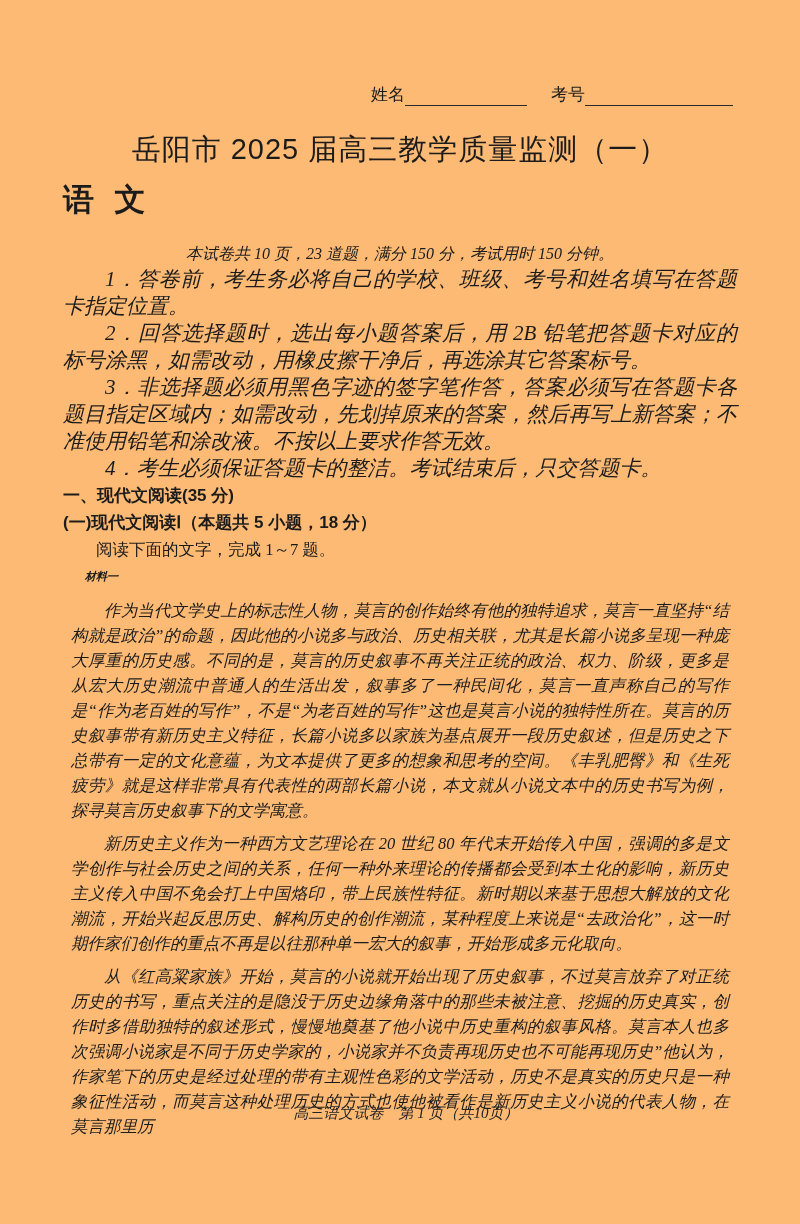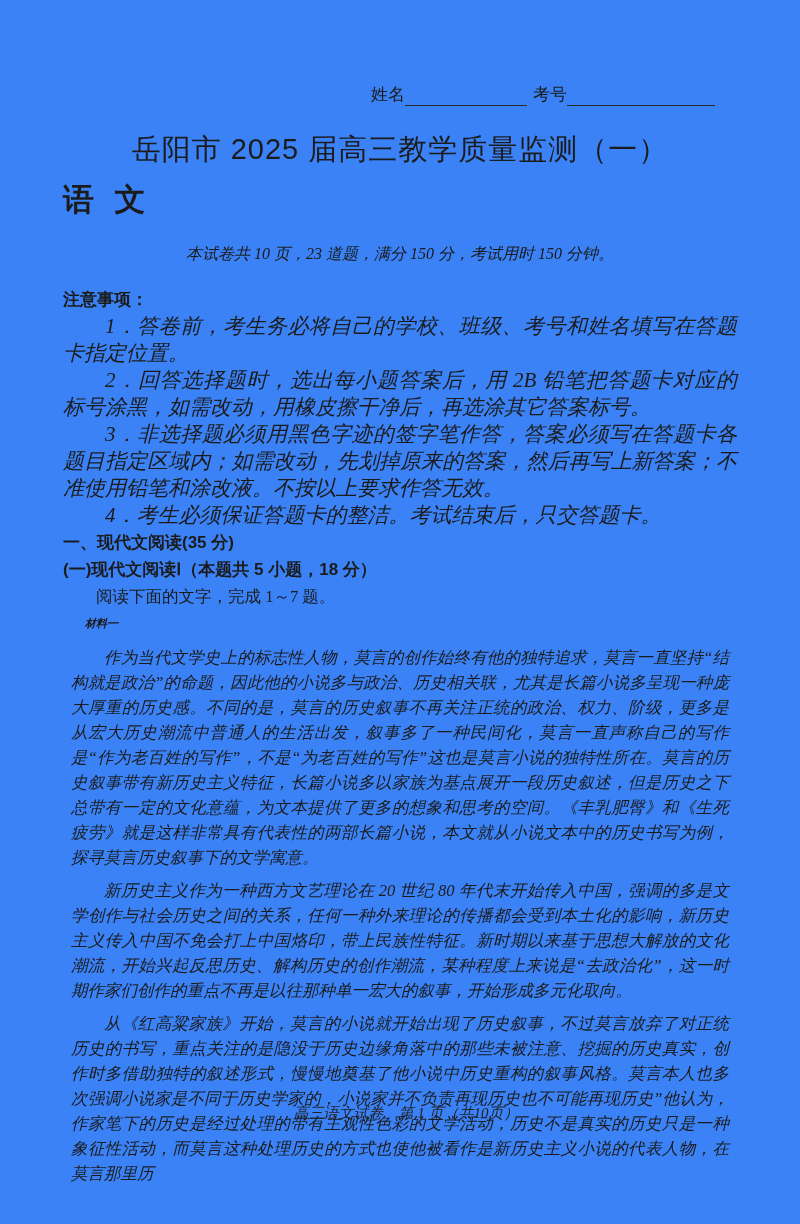--- a/index.html
+++ b/index.html
@@ -1,21 +1,21 @@
 <!DOCTYPE html>
 <html><head>
 <meta charset="utf-8">
 <style>
   html, body { margin: 0; padding: 0; background: #ffffff; }
   .page {
     position: relative;
     width: 800px;
     height: 1224px;
     margin: 0 auto;
-    background: #3b82f6;
+    background: #fdba74;
     color: #1b1b1b;
     font-family: "Liberation Serif", serif;
     box-sizing: border-box;
     padding: 84px 63px 0 63px;
     overflow: hidden;
   }
   
   .header-row {
     display: flex;
     align-items: flex-end;
@@ -23,21 +23,21 @@
     font-size: 17px;
     line-height: 22px;
     white-space: nowrap;
   }
   .fill-line {
     display: inline-block;
     border-bottom: 1.5px solid #2a2a2a;
     height: 18px;
   }
   .name-line  { width: 122px; }
-  .examno-gap { margin-left: 6px; }
+  .examno-gap { margin-left: 24px; }
   .examno-line{ width: 148px; }
 
   
   .exam-title {
     margin-top: 24px;
     text-align: center;
     font-family: "Liberation Sans", sans-serif;
     font-weight: 400;
     font-size: 29px;
     line-height: 38px;
@@ -134,21 +134,20 @@
       <span class="examno-gap">考号</span>
       <span class="fill-line examno-line"></span>
   </div>
 
   <div class="exam-title">岳阳市 2025 届高三教学质量监测（一）</div>
 
   <div class="subject-title">语  文</div>
 
   <div class="exam-info">本试卷共 10 页，23 道题，满分 150 分，考试用时 150 分钟。</div>
 
-  <div class="notice-heading">注意事项：</div>
   <p class="notice-item">1．答卷前，考生务必将自己的学校、班级、考号和姓名填写在答题卡指定位置。</p>
   <p class="notice-item">2．回答选择题时，选出每小题答案后，用 2B 铅笔把答题卡对应的标号涂黑，如需改动，用橡皮擦干净后，再选涂其它答案标号。</p>
   <p class="notice-item">3．非选择题必须用黑色字迹的签字笔作答，答案必须写在答题卡各题目指定区域内；如需改动，先划掉原来的答案，然后再写上新答案；不准使用铅笔和涂改液。不按以上要求作答无效。</p>
   <p class="notice-item">4．考生必须保证答题卡的整洁。考试结束后，只交答题卡。</p>
 
   <p class="section-heading">一、现代文阅读(35 分)</p>
   <p class="subsection-heading">(一)现代文阅读Ⅰ（本题共 5 小题，18 分）</p>
   <p class="reading-instruction">阅读下面的文字，完成 1～7 题。</p>
   <p class="material-label">材料一</p>
 

